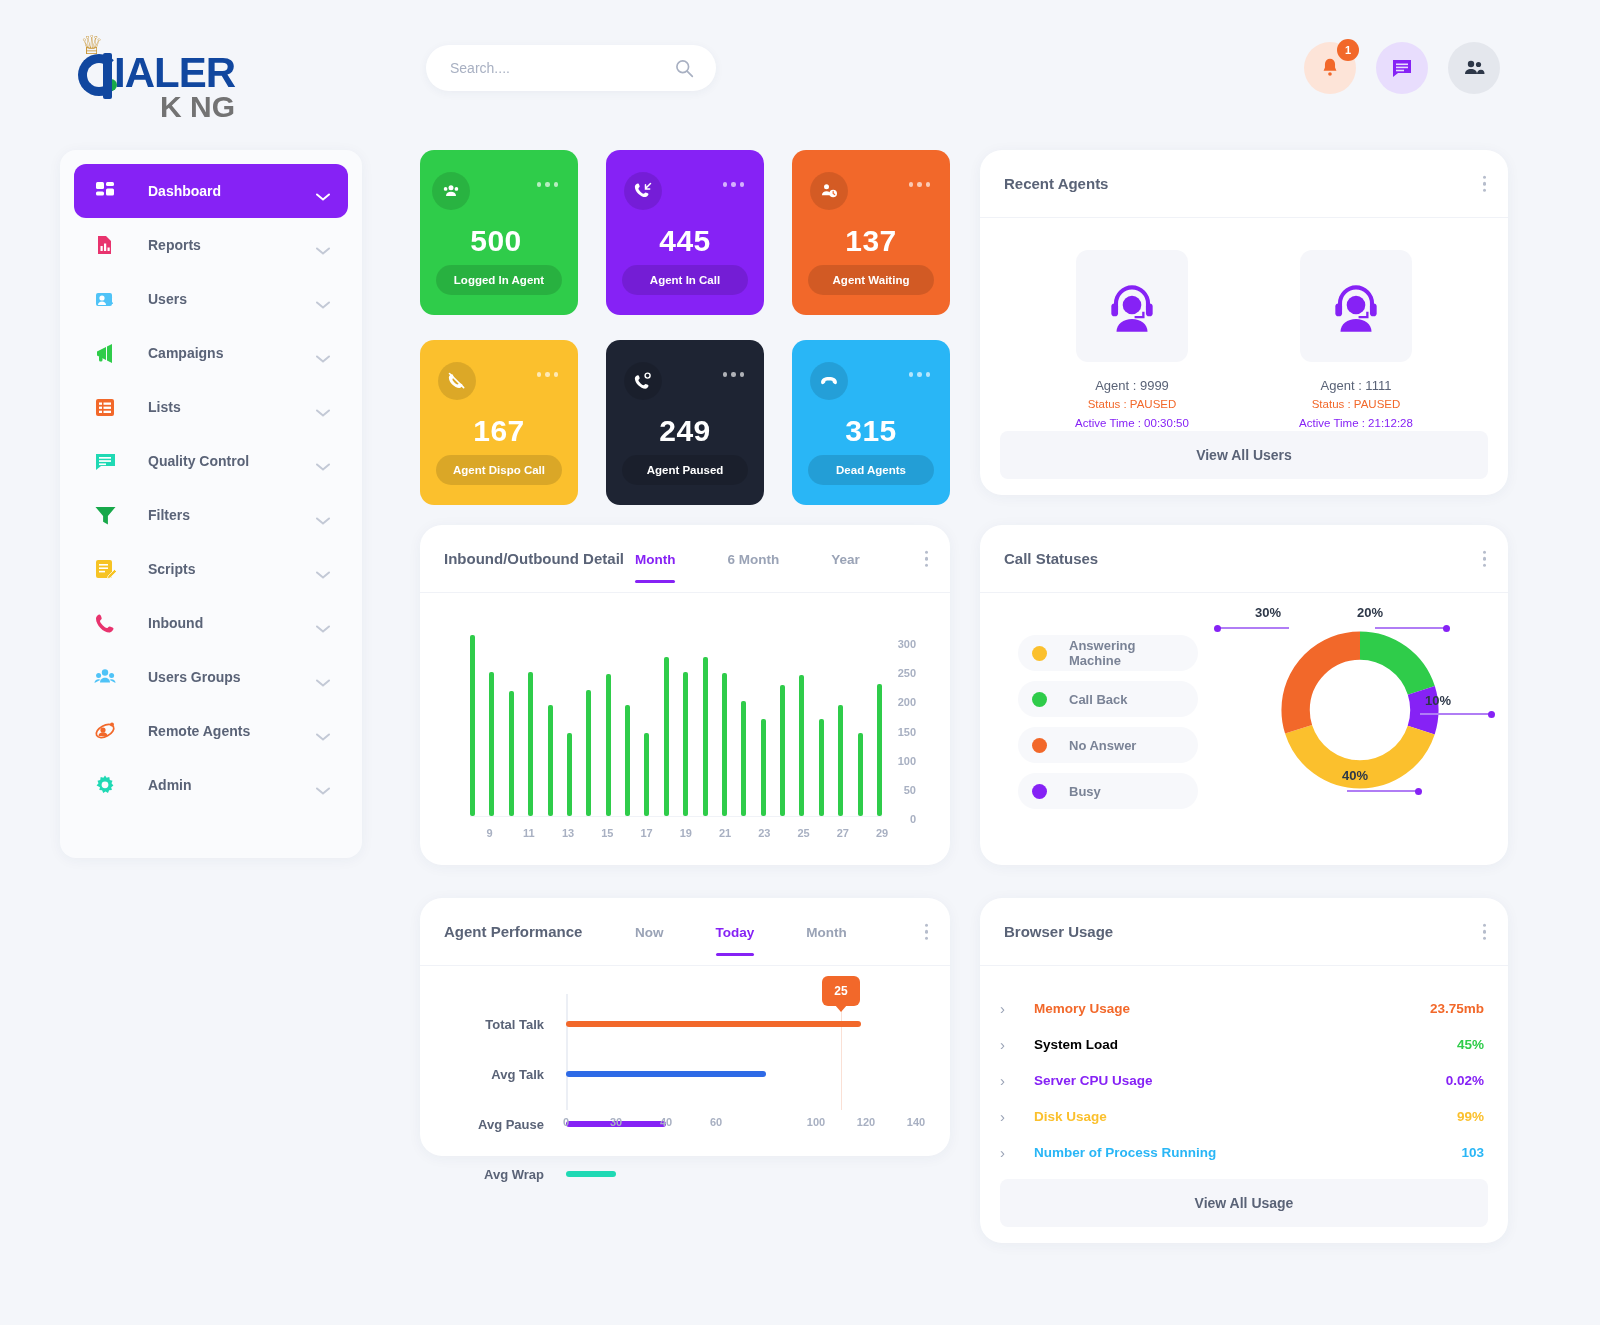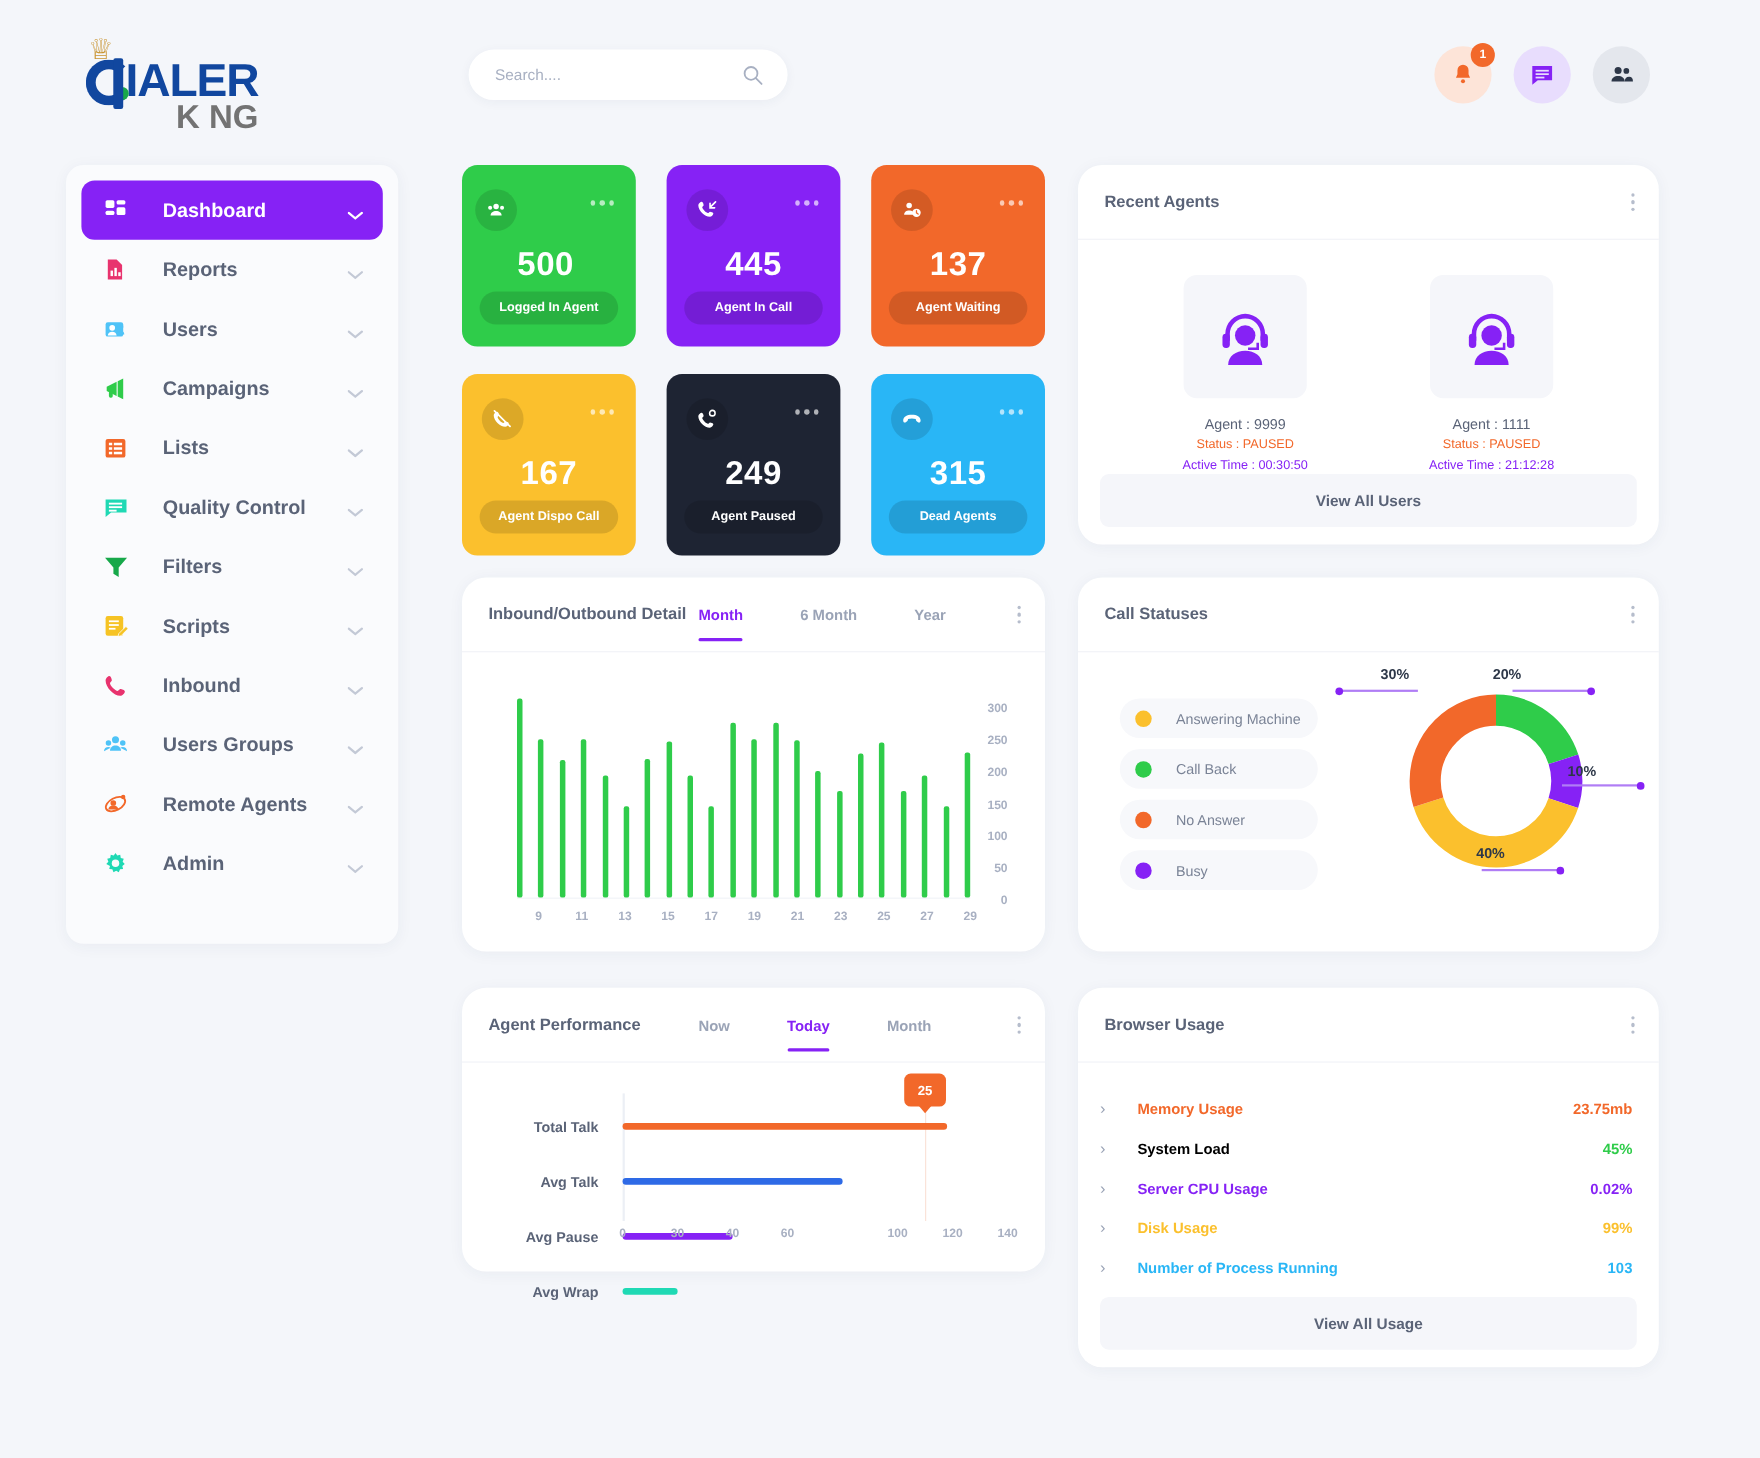--- a/index.html
+++ b/index.html
@@ -50,21 +50,21 @@
     position: absolute; left: 60px; top: 150px; width: 302px; height: 708px;
     background: #fafbfd; border-radius: 16px; box-shadow: 0 2px 14px rgba(40,50,90,.05);
     padding: 14px;
   }
   .nav-item {
     display: flex; align-items: center; height: 54px; border-radius: 12px;
     padding: 0 16px; cursor: pointer; position: relative;
   }
   .nav-item.active { background: #8622f5; }
   .nav-ic { width: 30px; height: 30px; display: flex; align-items: center; justify-content: center; flex: 0 0 30px; }
-  .nav-label { margin-left: 28px; font-size: 18px; font-weight: bold; color: #5a6377; }
+  .nav-label { margin-left: 28px; font-size: 14px; font-weight: bold; color: #5a6377; }
   .nav-item.active .nav-label { color: #fff; }
   .nav-chev { position: absolute; right: 18px; width: 14px; height: 8px; }
 
   
   .card { background: #fff; border-radius: 22px; box-shadow: 0 2px 14px rgba(40,50,90,.05); position: absolute; }
   .card-head { height: 68px; display: flex; align-items: center; padding: 0 24px; border-bottom: 1px solid #f0f2f7; position: relative; }
   .card-title { font-size: 15px; font-weight: bold; color: #5a6377; }
   .kebab { position: absolute; right: 22px; top: 50%; transform: translateY(-50%); display: flex; flex-direction: column; gap: 3px; cursor: pointer; }
   .kebab i { width: 3.5px; height: 3.5px; border-radius: 50%; background: #b6bdcc; display: block; }
 
@@ -105,21 +105,21 @@
   .bar { width: 5px; background: #2fcc4a; border-radius: 2px; }
   .yaxis { position: absolute; right: 34px; bottom: 40px; height: 200px; width: 40px; }
   .yaxis span { position: absolute; right: 0; font-size: 11px; color: #a8b0c2; font-weight: bold; }
   .xaxis { position: absolute; left: 50px; bottom: 22px; width: 412px; height: 16px; }
   .xaxis span { position: absolute; font-size: 11px; color: #a8b0c2; font-weight: bold; transform: translateX(-50%); }
 
   
   .legend { position: absolute; left: 38px; top: 110px; width: 180px; }
   .legend-row { height: 36px; border-radius: 18px; background: #f7f8fb; display: flex; align-items: center; padding: 0 14px; margin-bottom: 10px; }
   .legend-dot { width: 15px; height: 15px; border-radius: 50%; flex: 0 0 15px; }
-  .legend-label { margin-left: 22px; font-size: 13px; font-weight: normal; color: #6b7governs; color: #7a8396; }
+  .legend-label { margin-left: 22px; font-size: 13px; font-weight: bold; color: #6b7governs; color: #7a8396; }
   .donut-wrap { position: absolute; left: 255px; top: 80px; width: 250px; height: 220px; }
   .donut-lbl { position: absolute; font-size: 13px; font-weight: bold; color: #2d3748; }
   .leader { position: absolute; height: 2px; background: #b07df5; }
   .leader i { position: absolute; width: 7px; height: 7px; border-radius: 50%; background: #8622f5; top: -2.5px; }
 
   
   .hb-area { position: absolute; left: 0; top: 68px; right: 0; bottom: 0; }
   .hb-row { position: absolute; height: 20px; display: flex; align-items: center; }
   .hb-name { position: absolute; right: 100%; margin-right: 22px; white-space: nowrap; font-size: 13px; font-weight: bold; color: #5a6377; }
   .hb-bar { height: 6px; border-radius: 3px; }

